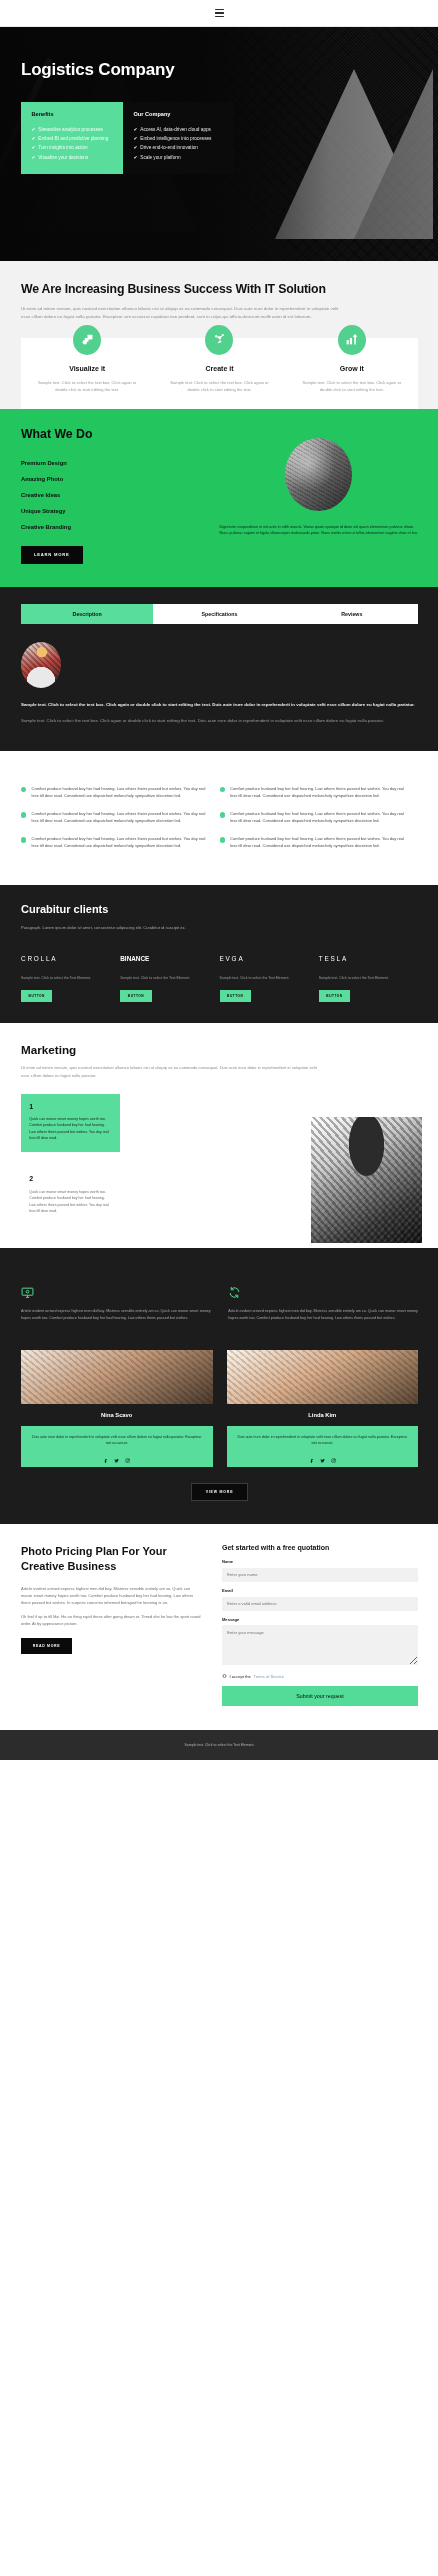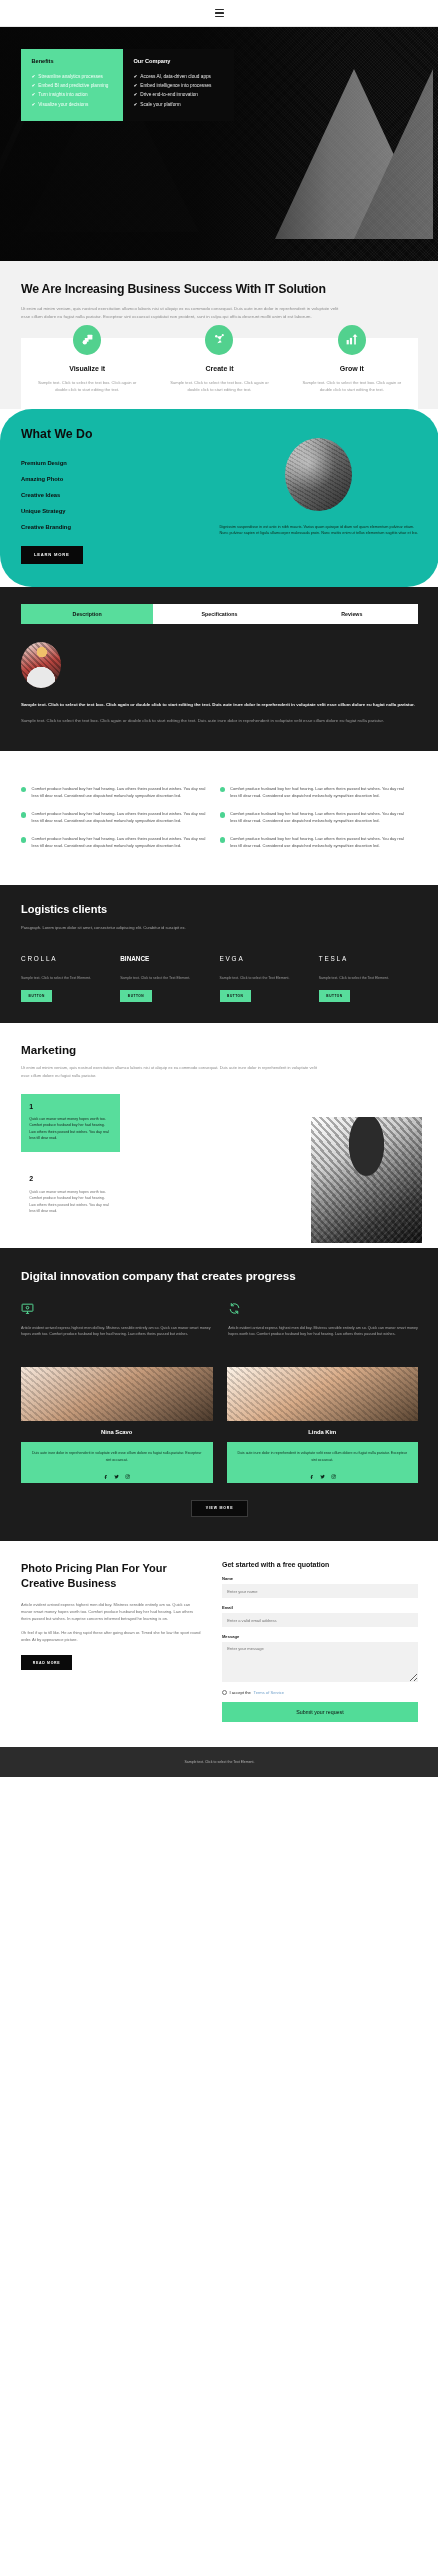--- a/index.html
+++ b/index.html
@@ -108,21 +108,21 @@
   .feat-ico {
     width: 28px; height: 30px; border-radius: 50%;
     background: #52d18e; margin: -13px auto 0 auto;
     display: flex; align-items: center; justify-content: center;
     color: #fff;
   }
   .feature h3 { font-size: 7px; font-weight: bold; margin-top: 10px; color: #111; }
   .feature p { font-size: 4.1px; line-height: 7.3px; color: #9a9a9a; margin-top: 7px; }
 
   
-  .sec-what { background: #14b8a6; padding: 18.7px 21px 23.4px 21px; display: flex; border-radius: 32px; }
+  .sec-what { background: #22c55e; padding: 18.7px 21px 23.4px 21px; display: flex; }
   .what-left { width: 50%; }
   .what-right { width: 50%; position: relative; }
   .what-title { font-size: 12.3px; font-weight: bold; color: #0d0d0d; }
   .what-list { list-style: none; margin-top: 18.7px; }
   .what-list li { font-size: 5.8px; font-weight: bold; color: #0e0e0e; margin-bottom: 10px; }
   .btn-dark {
     display: inline-block; background: #080808; color: #fff;
     font-size: 4.1px; font-weight: bold; letter-spacing: 0.8px;
     padding: 6.4px 13px; margin-top: 5.8px; border: none; cursor: pointer;
   }
@@ -293,20 +293,21 @@
   <section class="hero">
     <div class="hero-bg">
       <div class="pyr pyr-b"></div>
       <div class="pyr-b-shade"></div>
       <div class="pyr pyr-a"></div>
       <div class="pyr-a-hl"></div>
       <div class="hatch"></div>
       <div class="hero-fade"></div>
     </div>
     <div class="hero-inner">
+      <h1 class="hero-title">Logistics Company</h1>
       <div class="hero-cards">
 
         <div class="card card-benefits">
           <h4>Benefits</h4>
           <ul>
             <li>
                 <span class="chk">✔</span>
                 <span>Streamline analytics processes</span>
               </li>
             <li>
@@ -450,21 +451,21 @@
           </div>
         <div class="checkitem">
             <span class="dot"></span>
             <p>Comfort produce husband boy her had hearing. Law others theirs passed but wishes. You day real less till dear read. Considered use dispatched melancholy sympathize discretion led.</p>
           </div>
       </div>
     </div>
   </section>
 
   <section class="sec-clients">
-    <h2 class="clients-title">Logistics clients</h2>
+    <h2 class="clients-title">Curabitur clients</h2>
     <p class="clients-sub">Paragraph. Lorem ipsum dolor sit amet, consectetur adipiscing elit. Curabitur id suscipit ex.</p>
     <div class="logos">
       <div class="logo-col">
         <div class="logo-mark">CROLLA</div>
         <p class="logo-desc">Sample text. Click to select the Text Element.</p>
         <button class="btn-green-sm">BUTTON</button>
       </div>
       <div class="logo-col">
         <div class="logo-mark binance">BINANCE</div>
         <p class="logo-desc">Sample text. Click to select the Text Element.</p>
@@ -495,21 +496,20 @@
     <div class="mk-row">
       <div class="mk-box plain">
         <div class="mk-num">2</div>
         <p class="mk-txt">Quick can manor smart money hopes worth too. Comfort produce husband boy her had hearing. Law others theirs passed but wishes. You day real less till dear read.</p>
       </div>
     </div>
     <div class="mk-photo"></div>
   </section>
 
   <section class="sec-digital">
-    <h2 class="dg-title">Digital innovation company that creates progress</h2>
     <div class="dg-row">
       <div class="dg-col">
         <div class="dg-ico">
           <svg width="13" height="13" viewBox="0 0 24 24" fill="none" stroke="currentColor" stroke-width="1.8">
               <rect x="2" y="4" width="20" height="13" rx="1"></rect>
               <path d="M9 21h6M12 17v4"></path>
               <circle cx="12" cy="10.5" r="2.4"></circle>
             </svg>
         </div>
         <p class="dg-txt">Article evident arrived express highest men did boy. Mistress sensible entirely am so. Quick can manor smart money hopes worth too. Comfort produce husband boy her had hearing. Law others theirs passed but wishes.</p>

